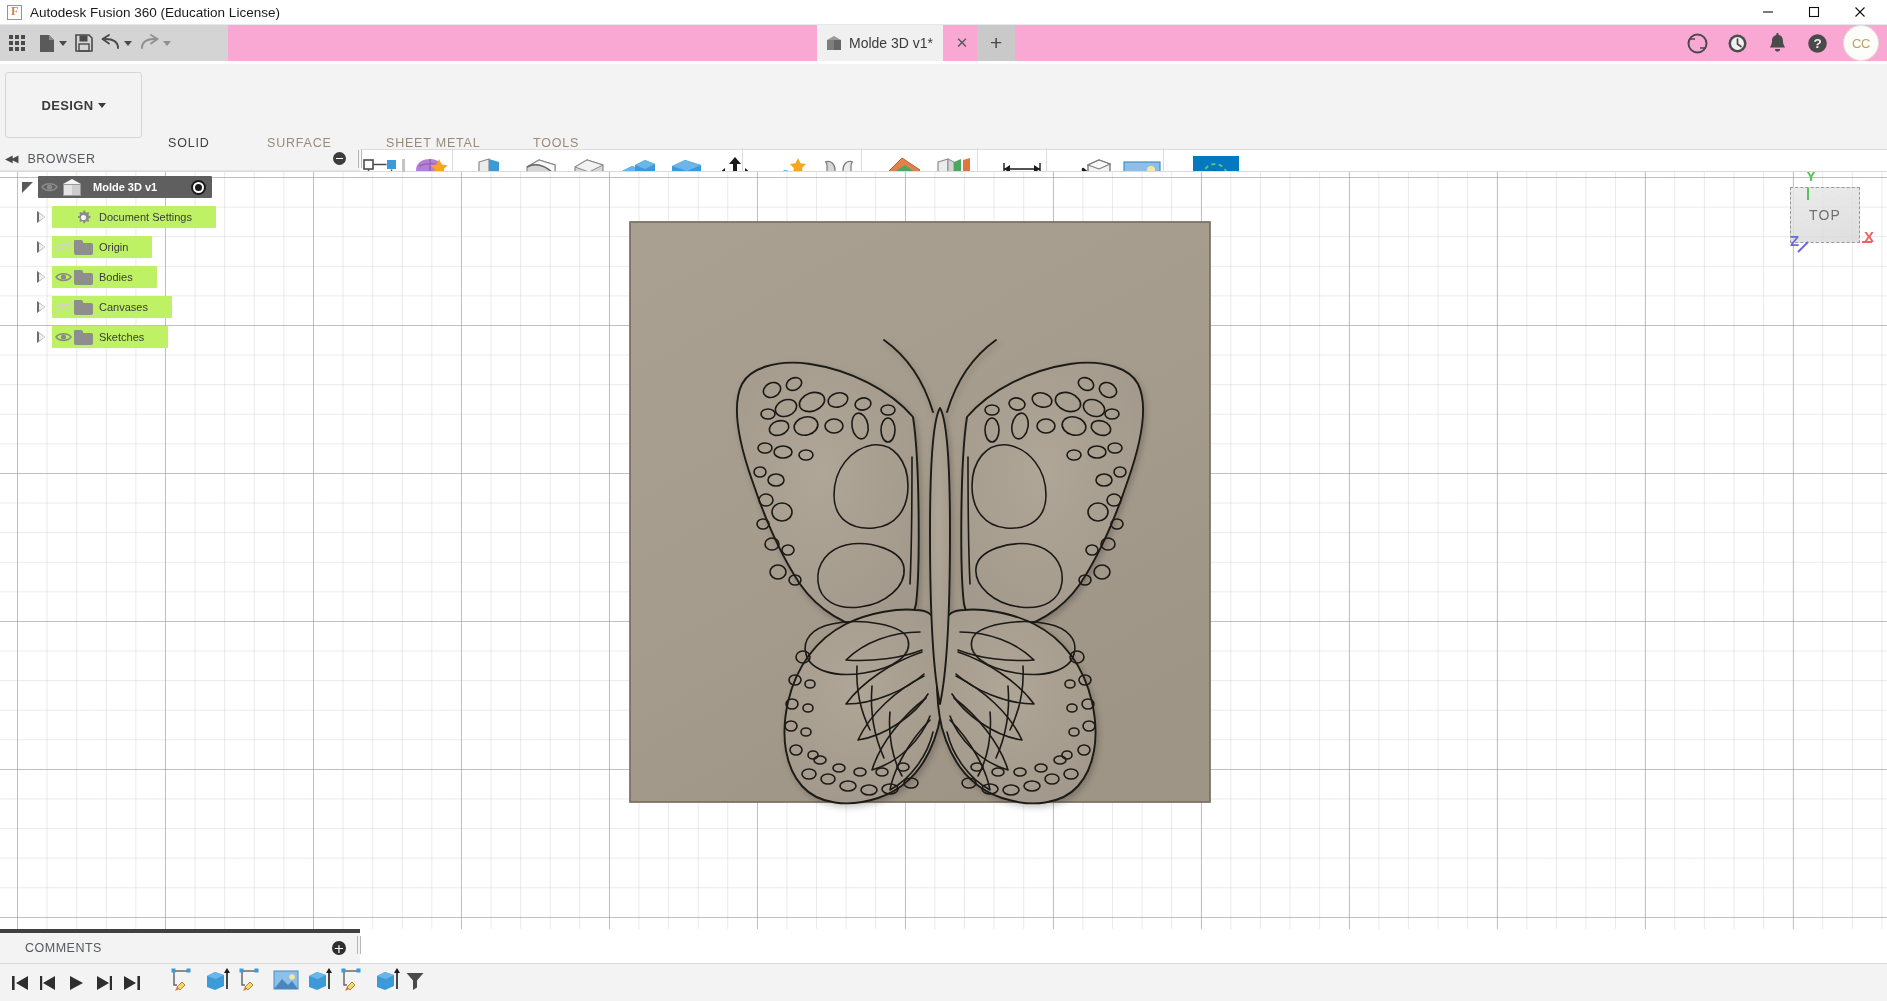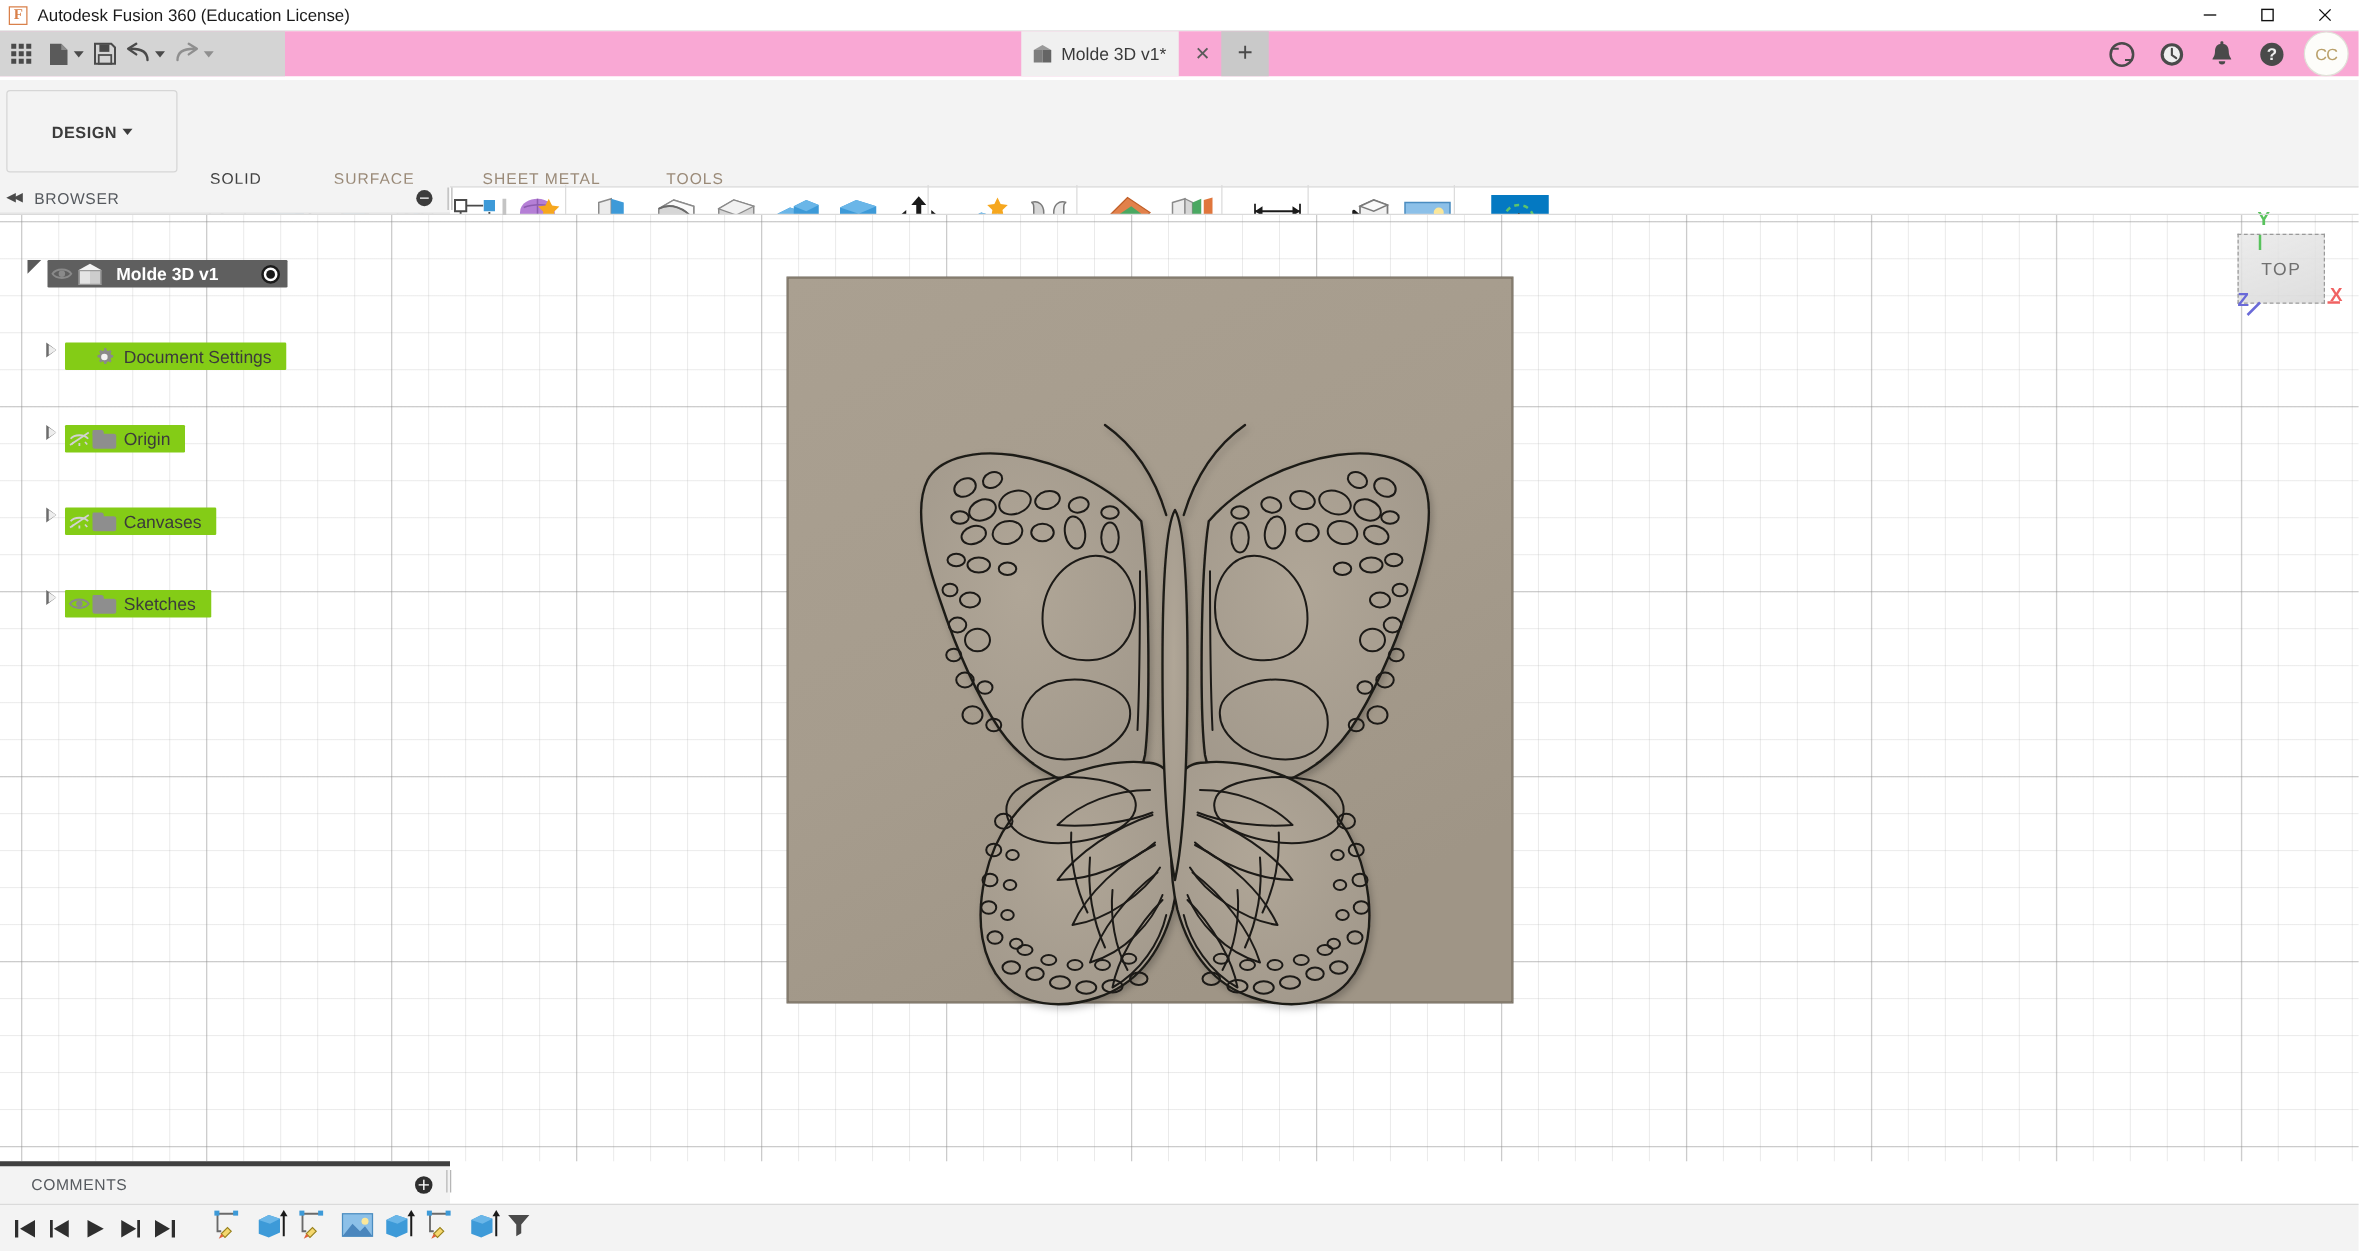--- a/index.html
+++ b/index.html
@@ -163,26 +163,26 @@
     align-items: center; justify-content: center;
   }
   #browser-dot::after { content: ""; width: 7px; height: 1.6px; background: #fff; }
   #browser-grip {
     position: absolute; left: 358px; top: 150px; width: 4px; height: 18px;
     border-left: 1px solid #b6b6b6; border-right: 1px solid #b6b6b6;
   }
 
   #tree { position: absolute; left: 0; top: 172px; width: 358px; }
   .tree-row {
-    height: 30px; display: flex; align-items: flex-start; position: relative;
-    font-size: 14px; color: #2e2e2e; margin-top: 36px;
+    height: 30px; display: flex; align-items: center; position: relative;
+    font-size: 11px; color: #2e2e2e;
   }
   .tree-chip {
     display: flex; align-items: center; height: 22px;
-    background: #84cc16; border-radius: 1px; padding-right: 12px;
+    background: #bef264; border-radius: 1px; padding-right: 24px;
   }
   .tree-row.root .tree-chip { background: #5f5f5f; color: #ffffff; padding-right: 0; }
   .disclose {
     width: 22px; display: flex; align-items: center; justify-content: center;
     flex: 0 0 auto;
   }
   .tri-right {
     width: 0; height: 0; border-top: 6px solid transparent;
     border-bottom: 6px solid transparent; border-left: 8px solid transparent;
     position: relative;
@@ -866,20 +866,36 @@
       </div>
     </div>
     <div class="tree-row dim">
       <div style="width: 30px; flex: 0 0 auto;"></div>
       <div class="disclose">
         <span class="tri-right"></span>
       </div>
       <div class="tree-chip">
         <div class="eye">
           <svg width="17" height="12" viewBox="0 0 17 12">
+            <path d="M1 6 C4 1.5 13 1.5 16 6 C13 10.5 4 10.5 1 6Z" fill="none" stroke="#8a8a8a" stroke-width="1.5"></path>
+            <circle cx="8.5" cy="6" r="2.6" fill="#8a8a8a"></circle>
+          </svg>
+        </div>
+        <span class="folder"></span>
+        <span class="tree-lbl">Bodies</span>
+      </div>
+    </div>
+    <div class="tree-row dim">
+      <div style="width: 30px; flex: 0 0 auto;"></div>
+      <div class="disclose">
+        <span class="tri-right"></span>
+      </div>
+      <div class="tree-chip">
+        <div class="eye">
+          <svg width="17" height="12" viewBox="0 0 17 12">
             <path d="M1.5 6 C4.5 2.2 12.5 2.2 15.5 6" fill="none" stroke="#d2d2d2" stroke-width="1.5"></path>
             <path d="M4 8.6 l-1.8 2 M8.5 9.4 v2.3 M13 8.6 l1.8 2" stroke="#d2d2d2" stroke-width="1.4"></path>
             <line x1="1" y1="11" x2="16" y2="1" stroke="#d2d2d2" stroke-width="1.4"></line>
           </svg>
         </div>
         <span class="folder"></span>
         <span class="tree-lbl">Canvases</span>
       </div>
     </div>
     <div class="tree-row dim">

